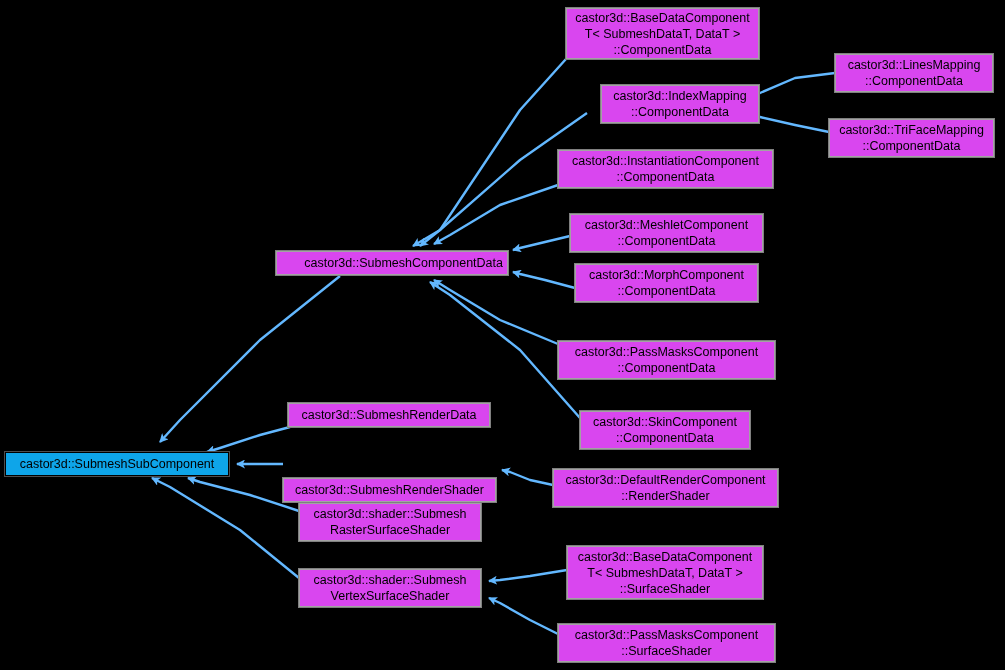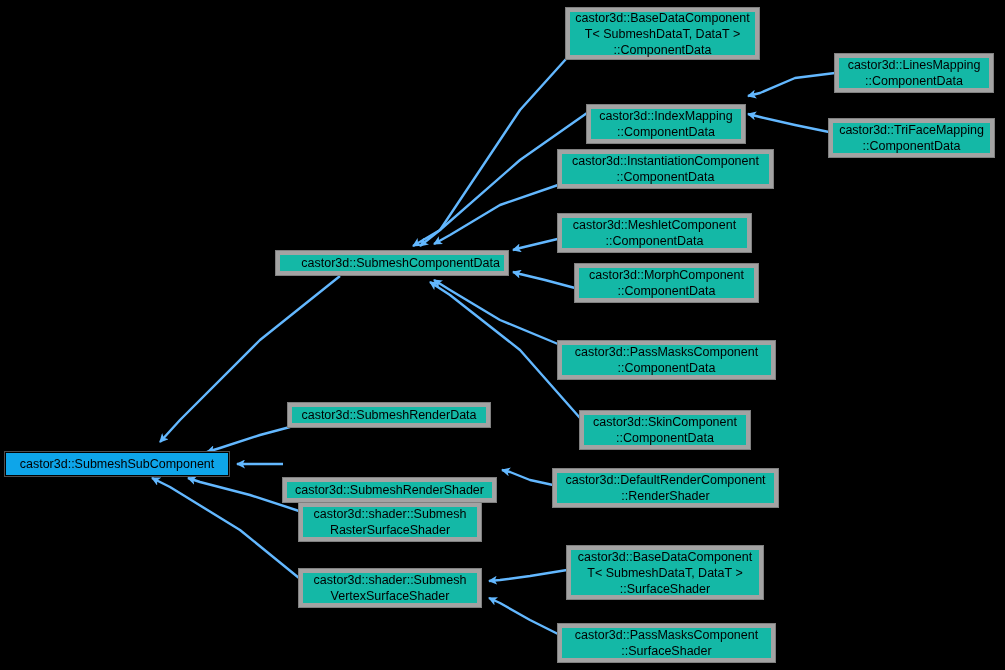--- a/index.html
+++ b/index.html
@@ -18,22 +18,22 @@
   #edges {
     position: absolute;
     left: 0;
     top: 0;
     width: 1005px;
     height: 670px;
   }
   .node {
     position: absolute;
     box-sizing: border-box;
-    background: #14b8a6;
-    border: 4px solid #a3a3a3;
+    background: #d946ef;
+    border: 1px solid #a3a3a3;
     outline: 1px solid #808080;
     display: flex;
     align-items: center;
     justify-content: center;
     text-align: center;
     color: #000000;
     font-size: 12.5px;
     line-height: 16px;
     letter-spacing: 0px;
     white-space: pre-line;
@@ -78,29 +78,29 @@
         <path d="M 299 511 L 250 495 L 200 482 L 188 478" fill="none" stroke="#63b8ff" stroke-width="2.4" stroke-linecap="butt" stroke-linejoin="round" marker-end="url(#arrowhead)"></path>
         <path d="M 299 578 L 240 530 L 170 487 L 152 478" fill="none" stroke="#63b8ff" stroke-width="2.4" stroke-linecap="butt" stroke-linejoin="round" marker-end="url(#arrowhead)"></path>
         <path d="M 567 570 L 530 576 L 500 580 L 489 581" fill="none" stroke="#63b8ff" stroke-width="2.4" stroke-linecap="butt" stroke-linejoin="round" marker-end="url(#arrowhead)"></path>
         <path d="M 558 634 L 530 620 L 500 603 L 489 598" fill="none" stroke="#63b8ff" stroke-width="2.4" stroke-linecap="butt" stroke-linejoin="round" marker-end="url(#arrowhead)"></path>
       </g>
   </svg>
   <div id="node-layer">
       <div class="node" style="left: 566px; top: 8px; width: 193px; height: 51px;"><span class="label">castor3d::BaseDataComponent
 T&lt; SubmeshDataT, DataT &gt;
 ::ComponentData</span></div>
-      <div class="node" style="left: 587px; top: 85px; width: 158px; height: 38px; margin-top: 20px;"><span class="label">castor3d::IndexMapping
+      <div class="node" style="left: 601px; top: 85px; width: 158px; height: 38px;"><span class="label">castor3d::IndexMapping
 ::ComponentData</span></div>
       <div class="node" style="left: 835px; top: 54px; width: 158px; height: 38px;"><span class="label">castor3d::LinesMapping
 ::ComponentData</span></div>
       <div class="node" style="left: 829px; top: 119px; width: 165px; height: 38px;"><span class="label">castor3d::TriFaceMapping
 ::ComponentData</span></div>
       <div class="node" style="left: 558px; top: 150px; width: 215px; height: 38px;"><span class="label">castor3d::InstantiationComponent
 ::ComponentData</span></div>
-      <div class="node" style="left: 558px; top: 214px; width: 193px; height: 38px;"><span class="label">castor3d::MeshletComponent
+      <div class="node" style="left: 570px; top: 214px; width: 193px; height: 38px;"><span class="label">castor3d::MeshletComponent
 ::ComponentData</span></div>
       <div class="node" style="left: 575px; top: 264px; width: 183px; height: 38px;"><span class="label">castor3d::MorphComponent
 ::ComponentData</span></div>
       <div class="node" style="left: 558px; top: 341px; width: 217px; height: 38px;"><span class="label">castor3d::PassMasksComponent
 ::ComponentData</span></div>
       <div class="node" style="left: 580px; top: 411px; width: 170px; height: 38px; justify-content: flex-end;"><span class="label">castor3d::SkinComponent
 ::ComponentData</span></div>
       <div class="node" style="left: 276px; top: 251px; width: 232px; height: 24px; text-align: right;"><span class="label">castor3d::SubmeshComponentData</span></div>
       <div class="node highlight" style="left: 5px; top: 452px; width: 224px; height: 24px;"><span class="label">castor3d::SubmeshSubComponent</span></div>
       <div class="node" style="left: 288px; top: 403px; width: 202px; height: 24px; text-align: center;"><span class="label">castor3d::SubmeshRenderData</span></div>

